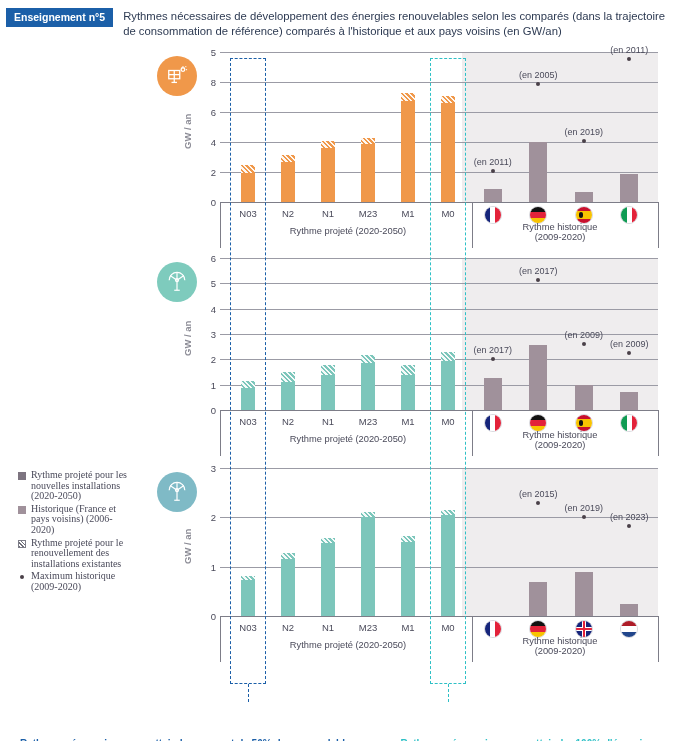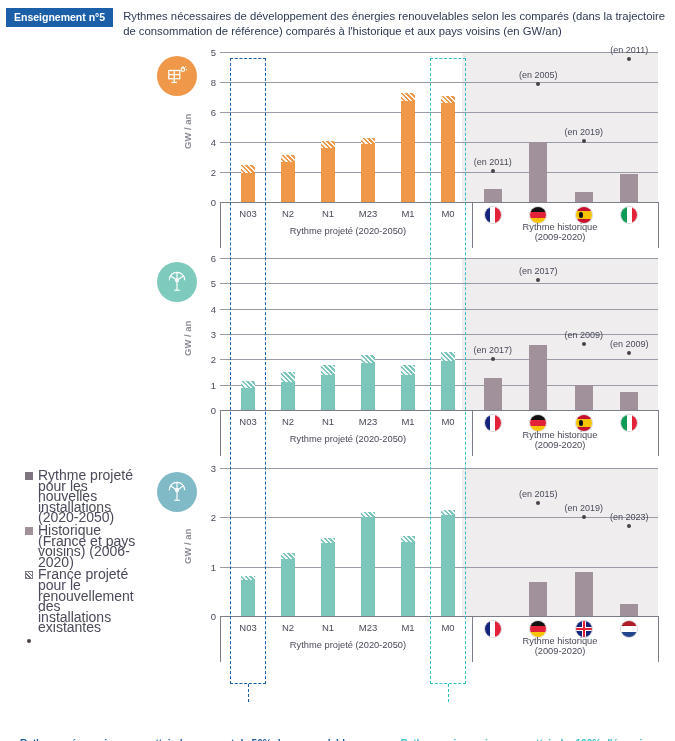--- a/index.html
+++ b/index.html
@@ -46,21 +46,21 @@
   .group-label {
     position:absolute; font-size:9.3px; color:#4a4a5a; text-align:center;
     white-space:nowrap; line-height:10px;
   }
   .tick-sep { position:absolute; width:1px; background:#7d7d88; }
   .flag { position:absolute; width:18px; height:18px; border-radius:50%;
           overflow:hidden; border:1px solid #d8d8dd; }
   .flag > div { position:absolute; top:0; bottom:0; }
 
   
-  .legend { position:absolute; left:25px; top:470px; width:112px; font-size:14px; line-height:10.6px; color:#4a4a5a; }
+  .legend { position:absolute; left:18px; top:470px; width:112px; font-size:10px; line-height:10.6px; color:#4a4a5a;font-family:Liberation Serif, serif; }
   .legend-row { display:flex; gap:4px; margin-bottom:2px; }
   .legend-key { width:9px; flex:0 0 9px; padding-top:2px; }
   .sw { width:8px; height:8px; display:block; }
   .sw.hatch { background:#ffffff; border:1px solid #7d7d88;
      background-image: repeating-linear-gradient(45deg, #6e6e78 0 1px, transparent 1px 2.6px); }
   .sw.dotkey { width:4px; height:4px; border-radius:50%; background:#4a4048; margin:2px 0 0 2px; }
 
   
   .footer { position:absolute; bottom:4px; left:0; width:675px; }
   .foot-left { position:absolute; left:8px; top:0; width:360px; text-align:center;
@@ -407,26 +407,27 @@
   <div class="legend-row">
     <div class="legend-key">
         <span class="sw" style="background:#a0919b"></span>
       </div>
     <div>Historique (France et pays voisins) (2006-2020)</div>
   </div>
   <div class="legend-row">
     <div class="legend-key">
         <span class="sw hatch"></span>
       </div>
-    <div>France projeté pour le renouvellement des installations existantes</div>
+    <div>Rythme projeté pour le renouvellement des installations existantes</div>
   </div>
   <div class="legend-row">
     <div class="legend-key">
         <span class="sw dotkey"></span>
       </div>
+    <div>Maximum historique (2009-2020)</div>
   </div>
 </div>
 
 <div class="footer">
   <div class="foot-left">Rythmes nécessaires pour atteindre une part de 50% de renouvelables dans le mix en 2050 (trajectoire de consommation de référence) en supposant une trajectoire haute sur le nucléaire</div>
   <div class="foot-right">Rythmes nécessaires pour atteindre 100% d'énergies renouvelables en 2050</div>
 </div>
 
 <div style="position: absolute; left: 0px; top: 0px; width: 675px; height: 741px; pointer-events: none;">
     <div class="dash-box" style="left:230px;top:58px;width:36px;height:626px;border-color:#1b5fa8;"></div>

